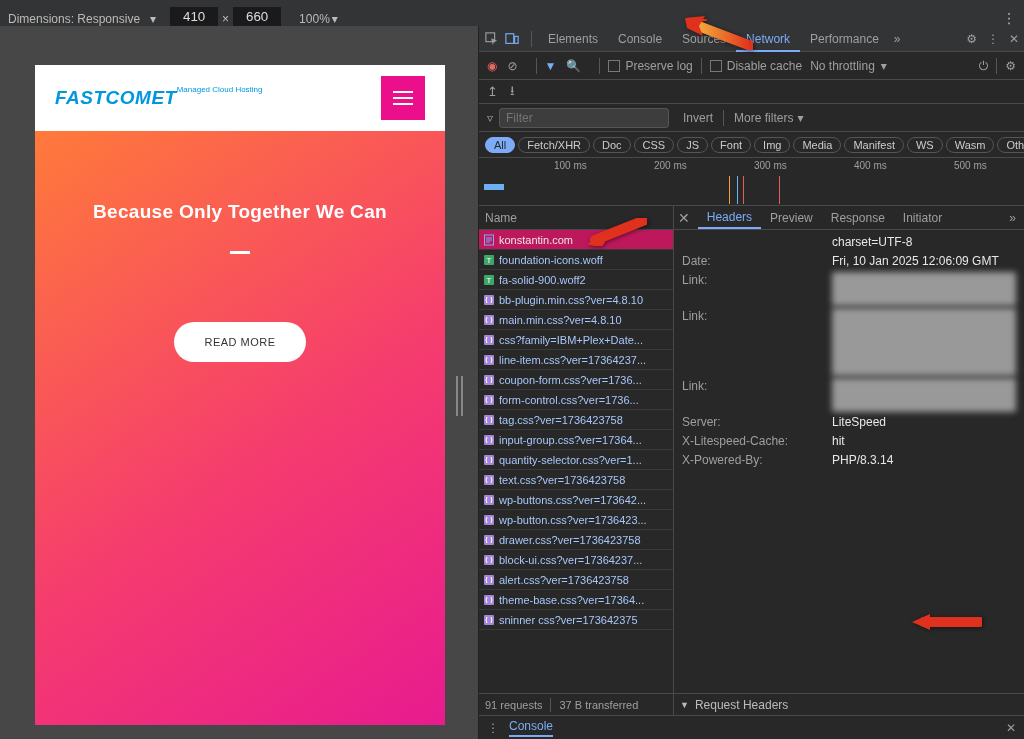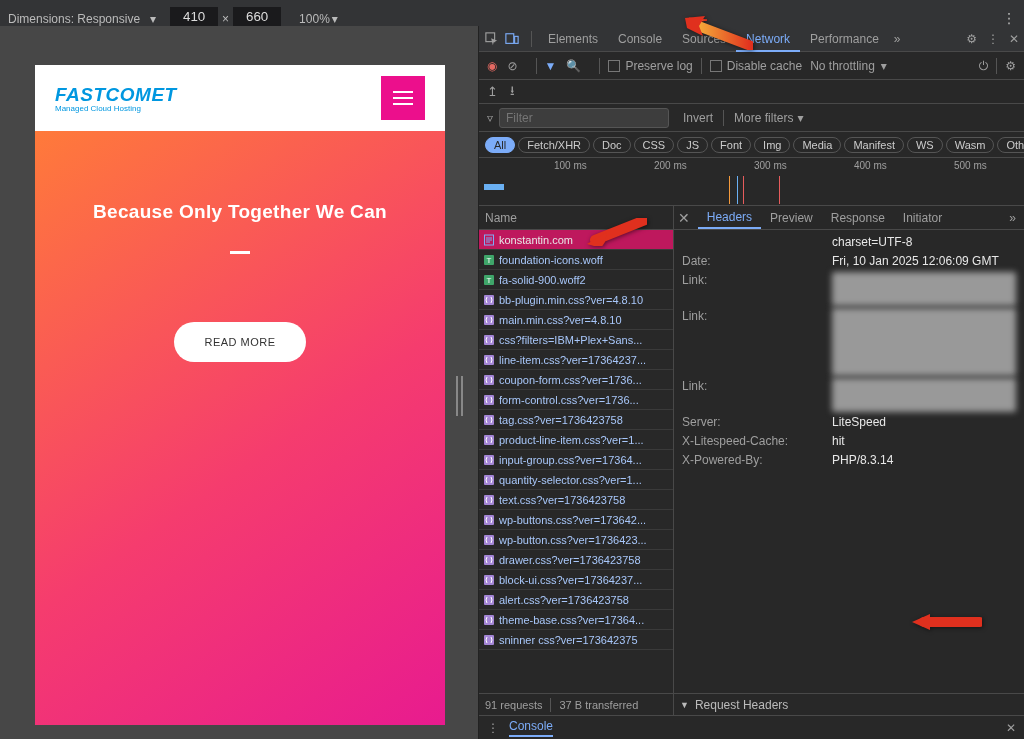--- a/index.html
+++ b/index.html
@@ -8,21 +8,21 @@
 .top-bar .dim-label{margin-right:8px}
 .top-bar .dim-input{background:#1a1a1c;border:none;color:#ddd;width:48px;text-align:center;padding:2px}
 .top-bar .x{margin:0 4px}
 .top-bar .zoom{margin-left:18px}
 .top-bar .drop{margin-left:2px}
 .top-bar .dots{margin-left:auto;font-size:14px}
 .main{display:flex;height:713px}
 .left{width:479px;background:#474747;position:relative;border-right:1px solid #222}
 .viewport{position:absolute;left:35px;top:39px;width:410px;height:660px;background:#fff;overflow:hidden}
 .white-header{height:66px;background:#fff;display:flex;align-items:center;justify-content:space-between;padding:0 20px}
-.logo{display:flex;flex-direction:column}
+.logo{display:flex;flex-direction:row}
 .logo-main{color:#0097e0;font-weight:700;font-size:19px;letter-spacing:.5px;font-style:italic}
 .logo-sub{color:#0097e0;font-size:8px;margin-top:-2px}
 .burger{width:44px;height:44px;background:#ec0f8c;display:flex;flex-direction:column;align-items:center;justify-content:center;gap:4px}
 .burger span{width:20px;height:2px;background:#fff}
 .hero{height:594px;background:linear-gradient(145deg,#ff7a3a 0%,#f53c6e 55%,#e81b8f 100%);position:relative;color:#fff;text-align:center;padding:70px 20px 0}
 .hero .tagline{font-weight:700;font-size:19px;letter-spacing:.3px}
 .hero .divider{width:20px;height:3px;background:#fff;margin:28px auto}
 .hero h1{font-family:Georgia,serif;font-size:42px;font-weight:700;line-height:1.25;letter-spacing:1px}
 .hero .btn{display:inline-block;background:#fff;color:#333;padding:14px 30px;border-radius:30px;font-weight:400;font-size:11px;margin-top:40px;letter-spacing:.5px}
 .resize-handle{position:absolute;right:12px;top:350px;width:10px;height:40px;display:flex;gap:3px}
@@ -269,21 +269,21 @@
               </span>
               <span>main.min.css?ver=4.8.10</span>
             </div>
             <div class="row">
               <span class="ri">
                 <svg viewBox="0 0 12 12">
                   <rect x="1" y="1" width="10" height="10" rx="1" fill="#a486d6"></rect>
                   <path d="M4 3 L3 6 L4 9 M8 3 L9 6 L8 9" stroke="#fff" stroke-width="1" fill="none"></path>
                 </svg>
               </span>
-              <span>css?filters=IBM+Plex+Sans...</span>
+              <span>css?family=IBM+Plex+Date...</span>
             </div>
             <div class="row">
               <span class="ri">
                 <svg viewBox="0 0 12 12">
                   <rect x="1" y="1" width="10" height="10" rx="1" fill="#a486d6"></rect>
                   <path d="M4 3 L3 6 L4 9 M8 3 L9 6 L8 9" stroke="#fff" stroke-width="1" fill="none"></path>
                 </svg>
               </span>
               <span>line-item.css?ver=17364237...</span>
             </div>
@@ -306,29 +306,20 @@
               <span>form-control.css?ver=1736...</span>
             </div>
             <div class="row">
               <span class="ri">
                 <svg viewBox="0 0 12 12">
                   <rect x="1" y="1" width="10" height="10" rx="1" fill="#a486d6"></rect>
                   <path d="M4 3 L3 6 L4 9 M8 3 L9 6 L8 9" stroke="#fff" stroke-width="1" fill="none"></path>
                 </svg>
               </span>
               <span>tag.css?ver=1736423758</span>
-            </div>
-            <div class="row">
-              <span class="ri">
-                <svg viewBox="0 0 12 12">
-                  <rect x="1" y="1" width="10" height="10" rx="1" fill="#a486d6"></rect>
-                  <path d="M4 3 L3 6 L4 9 M8 3 L9 6 L8 9" stroke="#fff" stroke-width="1" fill="none"></path>
-                </svg>
-              </span>
-              <span>product-line-item.css?ver=1...</span>
             </div>
             <div class="row">
               <span class="ri">
                 <svg viewBox="0 0 12 12">
                   <rect x="1" y="1" width="10" height="10" rx="1" fill="#a486d6"></rect>
                   <path d="M4 3 L3 6 L4 9 M8 3 L9 6 L8 9" stroke="#fff" stroke-width="1" fill="none"></path>
                 </svg>
               </span>
               <span>input-group.css?ver=17364...</span>
             </div>

